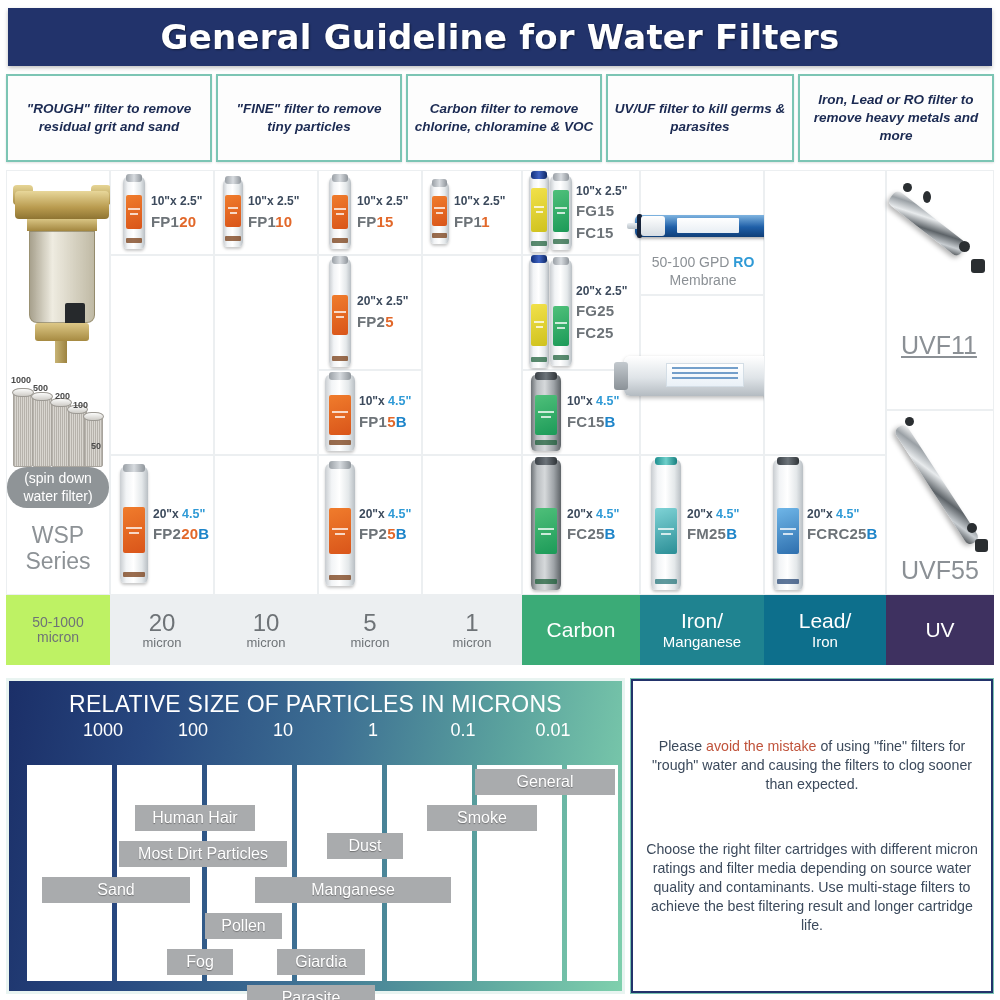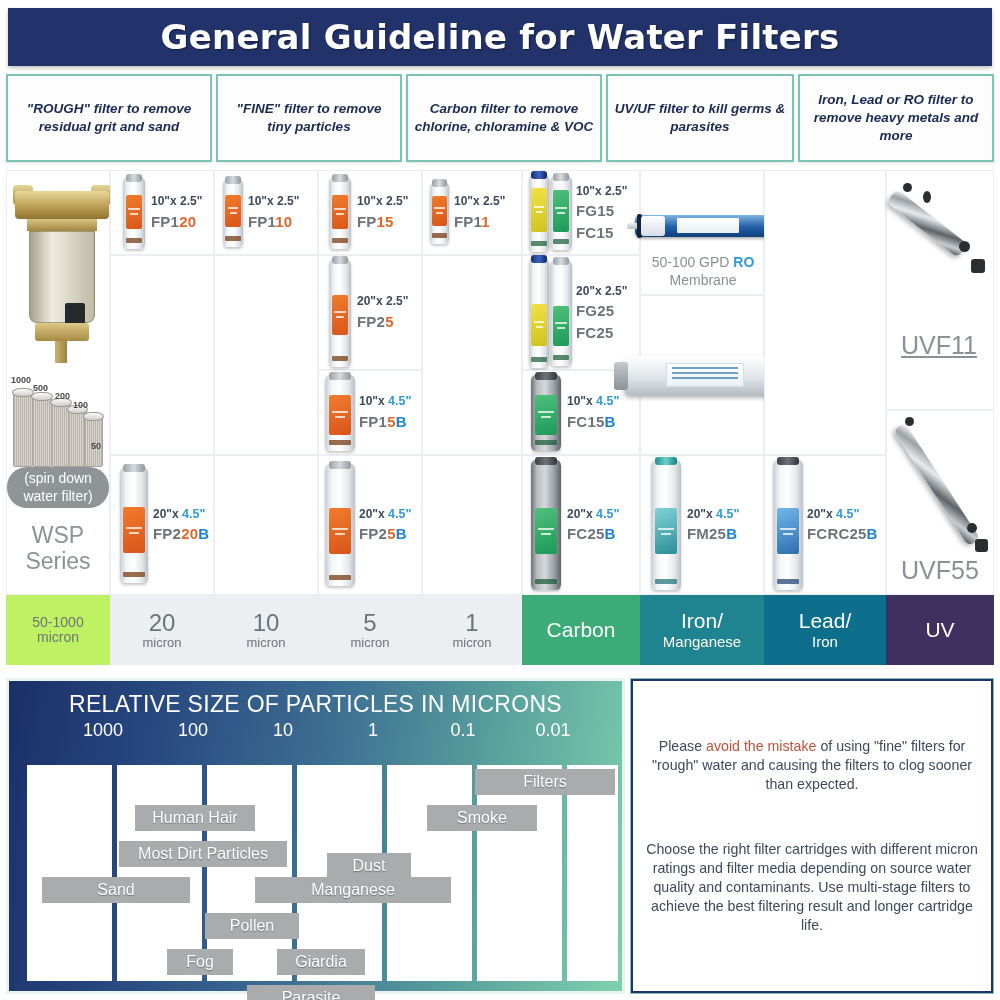--- a/index.html
+++ b/index.html
@@ -622,28 +622,28 @@
       </div>
       <div class="plot">
         <div class="pcol" style="left:0px;width:85px;"></div>
         <div class="pcol" style="left:90px;width:85px;"></div>
         <div class="pcol" style="left:180px;width:85px;"></div>
         <div class="pcol" style="left:270px;width:85px;"></div>
         <div class="pcol" style="left:360px;width:85px;"></div>
         <div class="pcol" style="left:450px;width:85px;"></div>
         <div class="pcol" style="left:540px;width:51px;"></div>
 
-        <div class="pbar" style="left:448px;width:140px;top:4px;">Filters</div>
+        <div class="pbar" style="left:448px;width:140px;top:4px;">General</div>
         <div class="pbar" style="left:400px;width:110px;top:40px;">Smoke</div>
         <div class="pbar" style="left:108px;width:120px;top:40px;">Human Hair</div>
         <div class="pbar" style="left:92px;width:168px;top:76px;">Most Dirt Particles</div>
         <div class="pbar" style="left:15px;width:148px;top:112px;">Sand</div>
-        <div class="pbar" style="left:300px;width:84px;top:88px;">Dust</div>
+        <div class="pbar" style="left:300px;width:76px;top:68px;">Dust</div>
         <div class="pbar" style="left:228px;width:196px;top:112px;">Manganese</div>
-        <div class="pbar" style="left:178px;width:94px;top:148px;">Pollen</div>
+        <div class="pbar" style="left:178px;width:77px;top:148px;">Pollen</div>
         <div class="pbar" style="left:140px;width:66px;top:184px;">Fog</div>
         <div class="pbar" style="left:250px;width:88px;top:184px;">Giardia</div>
         <div class="pbar" style="left:220px;width:128px;top:220px;">Parasite</div>
       </div>
     </div>
 
     <div class="notes">
       <p>
         <span>Please </span><span class="warn">avoid the mistake</span><span> of using "fine" filters for "rough" water and causing the filters to clog sooner than expected.</span>
       </p>

